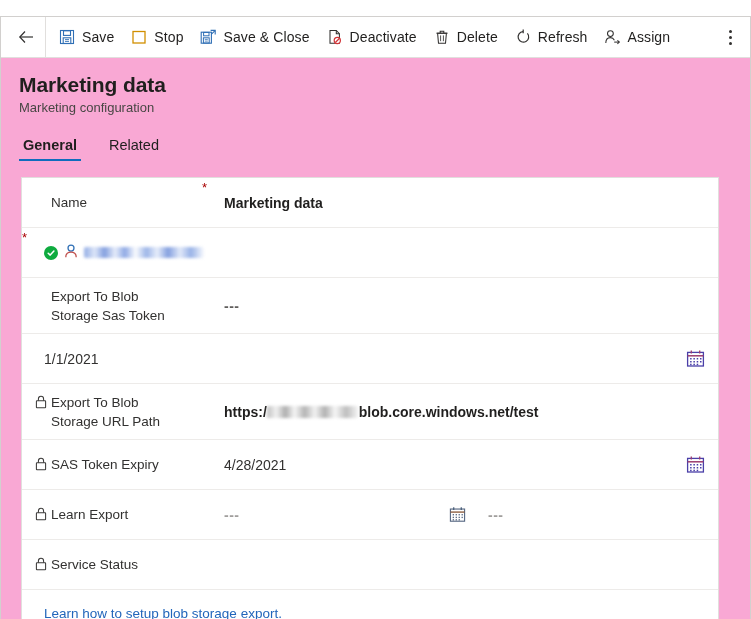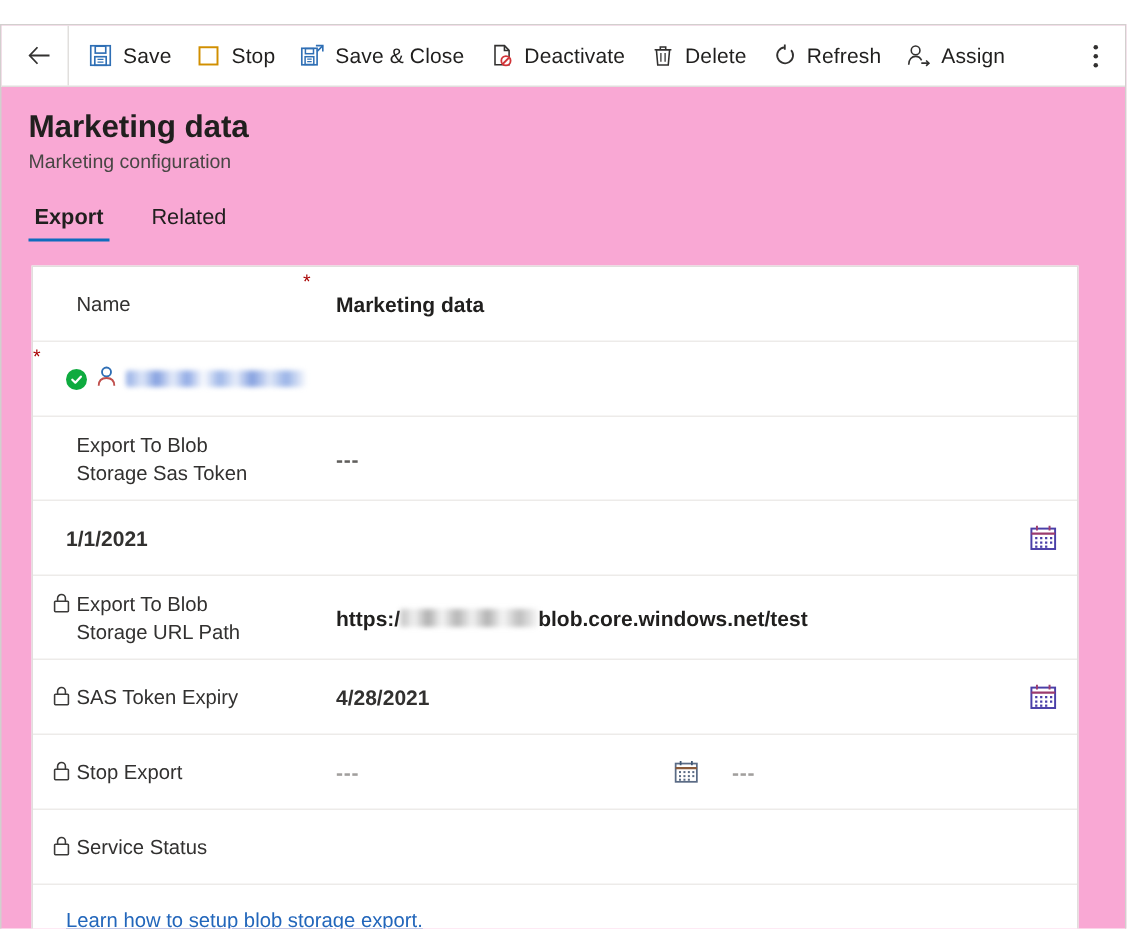--- a/index.html
+++ b/index.html
@@ -182,21 +182,21 @@
   }
   .value-cell {
     flex: 1;
     display: flex;
     align-items: center;
     font-size: 14px;
     color: #201f1e;
     min-width: 0;
   }
   .value-strong { font-weight: 700; color: #201f1e; }
-  .value-plain { font-weight: 700; color: #323130; }
+  .value-plain { font-weight: 400; color: #323130; }
   .value-dash { color: #605e5c; letter-spacing: 0.5px; font-weight: 600; font-size: 14px; }
   .value-dash.muted { color: #a19f9d; }
 
   .owner {
     display: flex;
     align-items: center;
     gap: 5px;
   }
   .check-circle {
     width: 14px; height: 14px;
@@ -379,21 +379,21 @@
     </div>
   </div>
 
   <div class="header">
     <div class="rec-title">Marketing data</div>
     <div class="rec-sub">Marketing configuration</div>
   </div>
 
   <div class="tabs">
     <div class="tab active">
-      <span>Export</span>
+      <span>General</span>
     </div>
     <div class="tab">
       <span>Related</span>
     </div>
   </div>
 
   <div class="card">
 
     <div class="row">
       <div class="label-cell">
@@ -527,21 +527,21 @@
     </div>
 
     <div class="row">
       <div class="label-cell">
         <span class="lock">
           <svg width="12" height="14" viewBox="0 0 12 14">
             <rect x="1.4" y="5.8" width="9.2" height="7" rx="0.6" fill="none" stroke="#3b3a39" stroke-width="1.05"></rect>
             <path d="M3.4 5.7 V3.9 A2.6 2.6 0 0 1 8.6 3.9 V5.7" fill="none" stroke="#3b3a39" stroke-width="1.05"></path>
           </svg>
         </span>
-        <span class="label-txt">Stop Export</span>
+        <span class="label-txt">Learn Export</span>
       </div>
       <div class="req"></div>
       <div class="value-cell">
         <div class="lastexport-grid">
           <div class="le-a">
             <span class="value-dash muted">---</span>
           </div>
           <div class="le-b">
             <span class="cal-inline">
               <svg width="17" height="17" viewBox="0 0 19 19">

